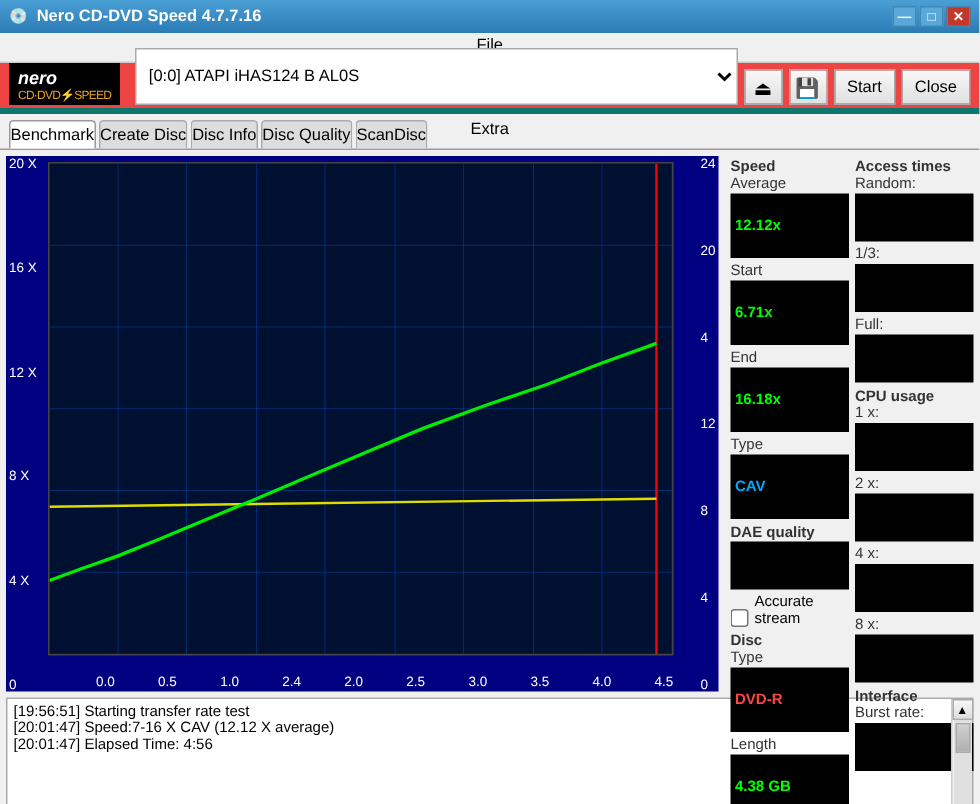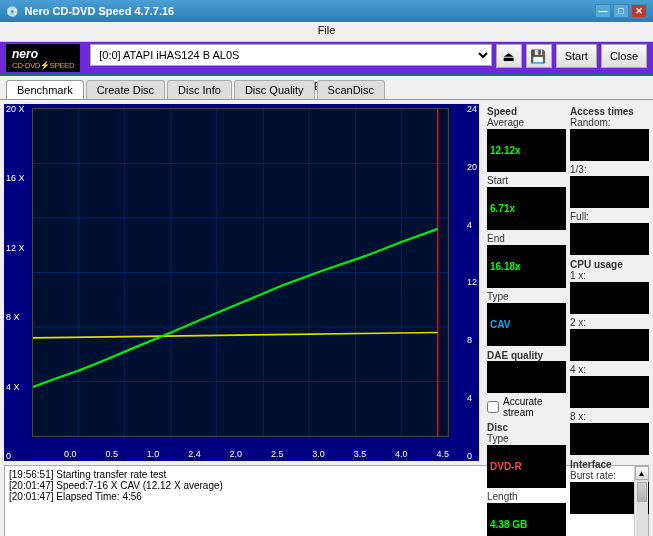--- a/index.html
+++ b/index.html
@@ -46,40 +46,40 @@
       align-items: center;
       padding: 0 4px;
       gap: 12px;
       font-size: 11px;
       flex-direction: column;
     }
     .menu-item { padding: 2px 4px; cursor: pointer; }
 
     
     .toolbar {
-      background: #6d28d9;
-      border-bottom: 2px solid #0f766e;
+      background: #ef4444;
+      border-bottom: 4px solid #0f766e;
       height: 34px;
       display: flex;
-      align-items: flex-start;
+      align-items: flex-end;
       padding: 2px 6px;
       gap: 4px;
     }
     .logo-area {
       background: black;
       padding: 2px 6px;
       display: flex; align-items: center;
       height: 28px;
       margin-right: 6px;
     }
     .logo-text { color: white; font-size: 12px; font-weight: bold; font-style: italic; }
     .logo-sub { color: #e8a020; font-size: 8px; font-weight: normal; letter-spacing: -0.5px; }
     .drive-select {
       flex: 1;
-      height: 22px;
+      height: 38px;
       border: 1px solid #aaa;
       background: white;
       font-size: 11px;
       padding: 0 4px;
     }
     .toolbar-btn {
       height: 24px;
       border: 1px solid #aaa;
       background: linear-gradient(to bottom, #f8f8f8, #e0e0e0);
       cursor: pointer;
@@ -99,21 +99,21 @@
     
     .tabs {
       background: #f0f0f0;
       height: 24px;
       display: flex;
       align-items: flex-end;
       padding: 0 6px;
       border-bottom: 1px solid #999;
     }
     .tab {
-      padding: 3px 10px;
+      padding: 3px 0;
       border: 1px solid #aaa;
       border-bottom: none;
       background: #ddd;
       cursor: pointer;
       font-size: 11px;
       margin-right: 2px;
       border-radius: 3px 3px 0 0;
     }
     .tab.active {
       background: white;
@@ -242,21 +242,21 @@
 
     .section-header {
       font-size: 10px;
       font-weight: bold;
       color: #333;
       margin-top: 2px;
     }
 
     .checkbox-row {
       display: flex;
-      align-items: center;
+      align-items: flex-end;
       gap: 4px;
       margin: 2px 0;
     }
 
     
     .log-area {
       height: 87px;
       background: white;
       border: 1px solid #aaa;
       margin: 0 4px 4px 4px;

